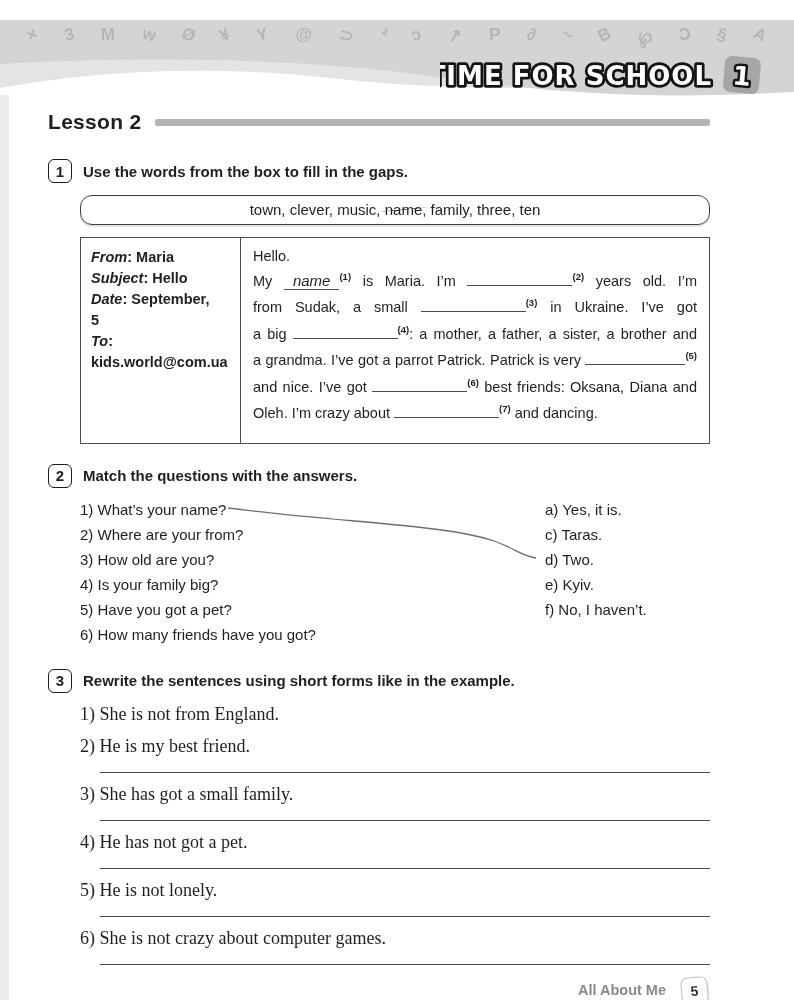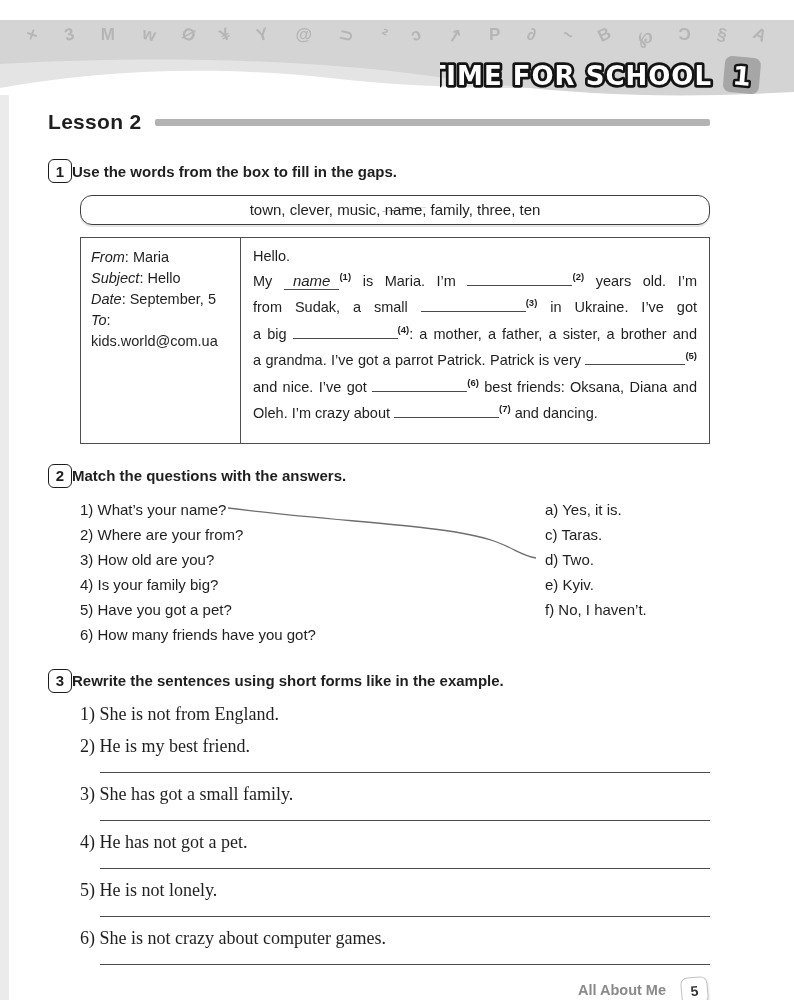--- a/index.html
+++ b/index.html
@@ -27,33 +27,33 @@
 
   .lesson-row { display:flex; align-items:center; margin-top:13px; height:26px; }
   .lesson-title { font-size:21px; font-weight:bold; letter-spacing:0.3px; }
   .lesson-bar { flex:1; height:7px; background:#b3b3b3; margin-left:14px;
     border-radius:2px; }
 
   .ex-header { display:flex; align-items:center; margin-top:24px; }
   .ex-num { width:24px; height:24px; border:1.8px solid #1c1c1c; border-radius:6px;
     display:flex; align-items:center; justify-content:center;
     font-size:15px; font-weight:bold; flex:none; }
-  .ex-instruction { font-size:15px; font-weight:bold; }
+  .ex-instruction { margin-left:11px; font-size:15px; font-weight:bold; }
 
   .word-box { margin:12px 0 0 32px; border:1.5px solid #3f3f3f; border-radius:12px;
     padding:5px 10px 6px; text-align:center; font-size:15px;
     box-shadow:0 2px 0 rgba(0,0,0,0.10); background:#fff; }
   .crossed { position:relative; display:inline-block; }
   .crossed::after { content:''; position:absolute; left:-3px; right:-3px; top:46%;
     border-top:1.6px solid #3a3a3a; transform:rotate(-5deg); border-radius:50%; }
 
   .email { margin:12px 0 0 32px; display:grid; grid-template-columns:160px 1fr;
     border:1.5px solid #4f4f4f; }
   .email-meta { border-right:1.5px solid #4f4f4f; padding:9px 20px 8px 10px;
-    font-size:14.5px; line-height:21px; }
+    font-size:14.5px; line-height:21px;font-weight:bold; }
   .email-body { padding:6px 12px 15px; font-size:14.5px; line-height:24.5px; }
   .email-line.just { text-align:justify; text-align-last:justify; }
   .blank { display:inline-block; border-bottom:1.2px solid #4a4a4a; height:13px; }
   .sup { position:relative; top:-6px; font-size:9.5px; font-weight:bold; }
   .inline-answer { display:inline-block; border-bottom:1.2px solid #4a4a4a;
     padding:0 9px; font-style:italic; font-size:15px; word-spacing:4px;
     line-height:17px; }
 
   .ex2-lists { position:relative; display:flex; margin-top:9px; }
   .q-col { margin-left:32px; flex:1; }

